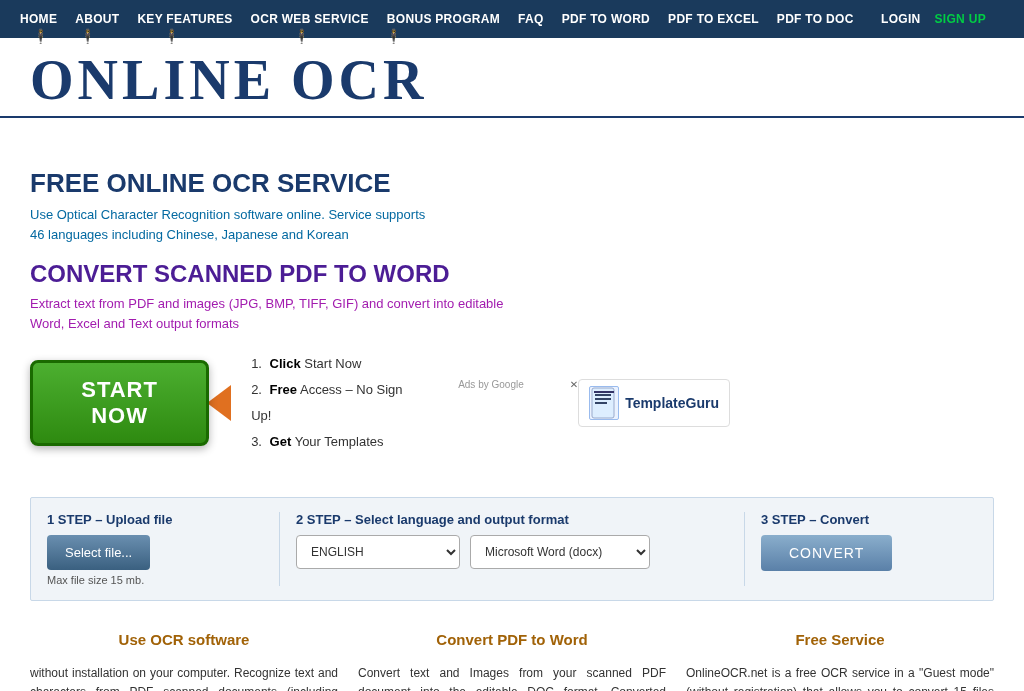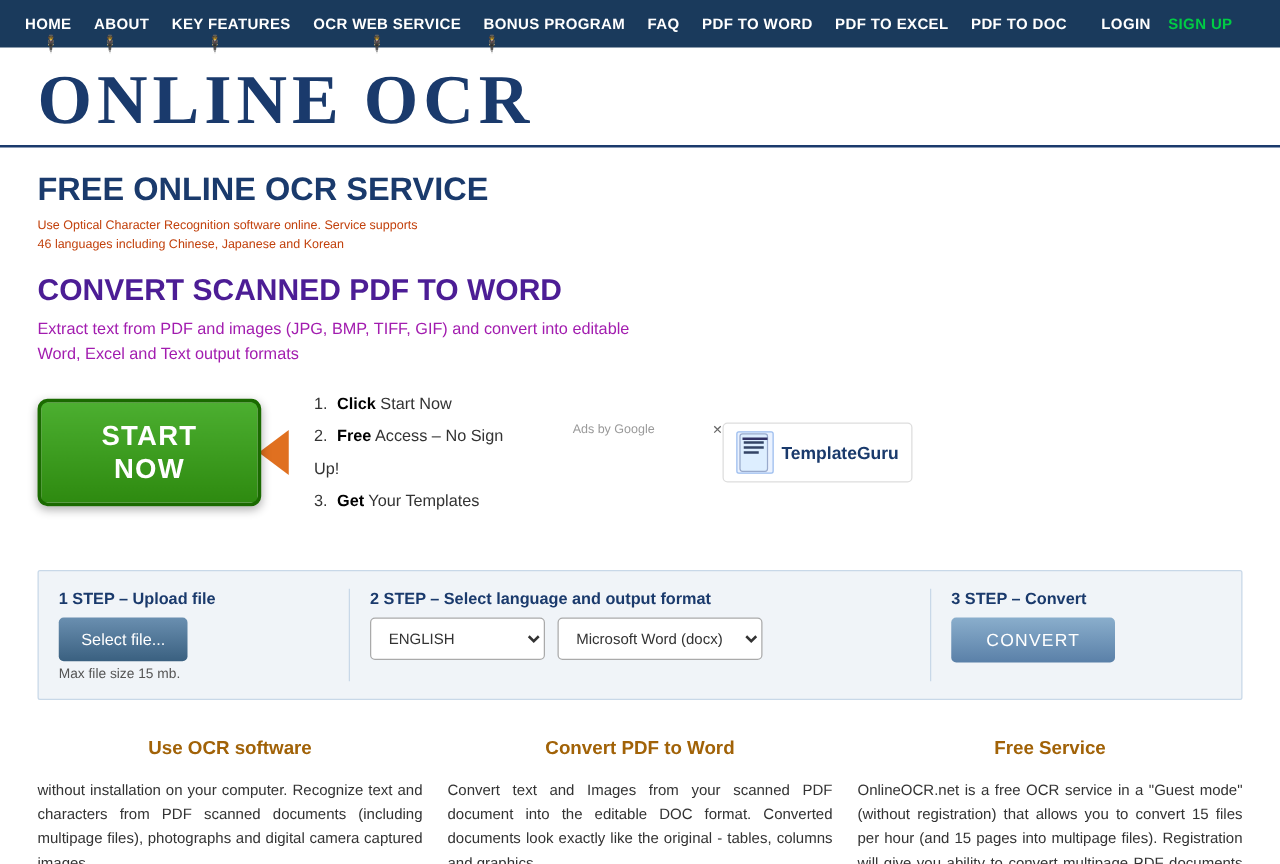--- a/index.html
+++ b/index.html
@@ -42,22 +42,22 @@
     }
 
     .main h1 {
       font-size: 26px;
       font-weight: 900;
       color: #1a3a6c;
       text-transform: uppercase;
       margin-bottom: 6px;
     }
     .main .subtitle {
-      font-size: 10px;
-      color: #c2410c;
+      font-size: 13px;
+      color: #0369a1;
       line-height: 1.5;
       margin-bottom: 16px;
     }
     .main h2 {
       font-size: 24px;
       font-weight: 900;
       color: #4c1d95;
       text-transform: uppercase;
       margin-bottom: 6px;
     }
@@ -207,21 +207,21 @@
     select {
       padding: 8px 10px;
       border: 1px solid #aaa;
       border-radius: 4px;
       font-size: 12px;
       background: #fff;
       color: #333;
       cursor: pointer;
       margin-bottom: 6px;
       display: block;
-      width: 140px;
+      width: 164px;
     }
 
     
     .convert-btn {
       background: linear-gradient(180deg, #8aaecc 0%, #5a80a8 100%);
       color: #fff;
       border: none;
       padding: 10px 28px;
       border-radius: 4px;
       font-size: 14px;
@@ -296,21 +296,21 @@
         <span style="position:relative;display:inline-block;margin-right:16px;">E</span>
       <span style="position:relative;display:inline-block;">
         <span style="position:absolute;top:-22px;left:2px;font-size:14px;color:#1a3a6c;">🕴</span>O</span>
         <span>C</span>
         <span style="position:relative;display:inline-block;">
         <span style="position:absolute;top:-22px;left:2px;font-size:14px;color:#1a3a6c;">🕴</span>R</span>
     </span>
   </div>
 </div>
 
-<div class="main" style="padding: 18px 30px;">
+<div class="main" style="padding: 18px 30px; margin-top: 32px;">
   <h1>FREE ONLINE OCR SERVICE</h1>
   <p class="subtitle" style="white-space:pre-line;">Use Optical Character Recognition software online. Service supports
 46 languages including Chinese, Japanese and Korean</p>
 
   <h2>CONVERT SCANNED PDF TO WORD</h2>
   <p class="subtitle2" style="white-space:pre-line;">Extract text from PDF and images (JPG, BMP, TIFF, GIF) and convert into editable
 Word, Excel and Text output formats</p>
 
   <div class="start-area">
     <div class="start-btn-wrap">
@@ -360,21 +360,21 @@
       <select>
         <option>ENGLISH</option>
         <option>FRENCH</option>
         <option>GERMAN</option>
         <option>SPANISH</option>
         <option>ITALIAN</option>
         <option>CHINESE</option>
         <option>JAPANESE</option>
         <option>KOREAN</option>
       </select>
-      <select style="width:164px;">
+      <select style="width:180px;">
         <option>Microsoft Word (docx)</option>
         <option>Microsoft Excel (xlsx)</option>
         <option>Plain Text (.txt)</option>
         <option>PDF</option>
       </select>
     </div>
   </div>
 
   <div class="step-divider"></div>
 

